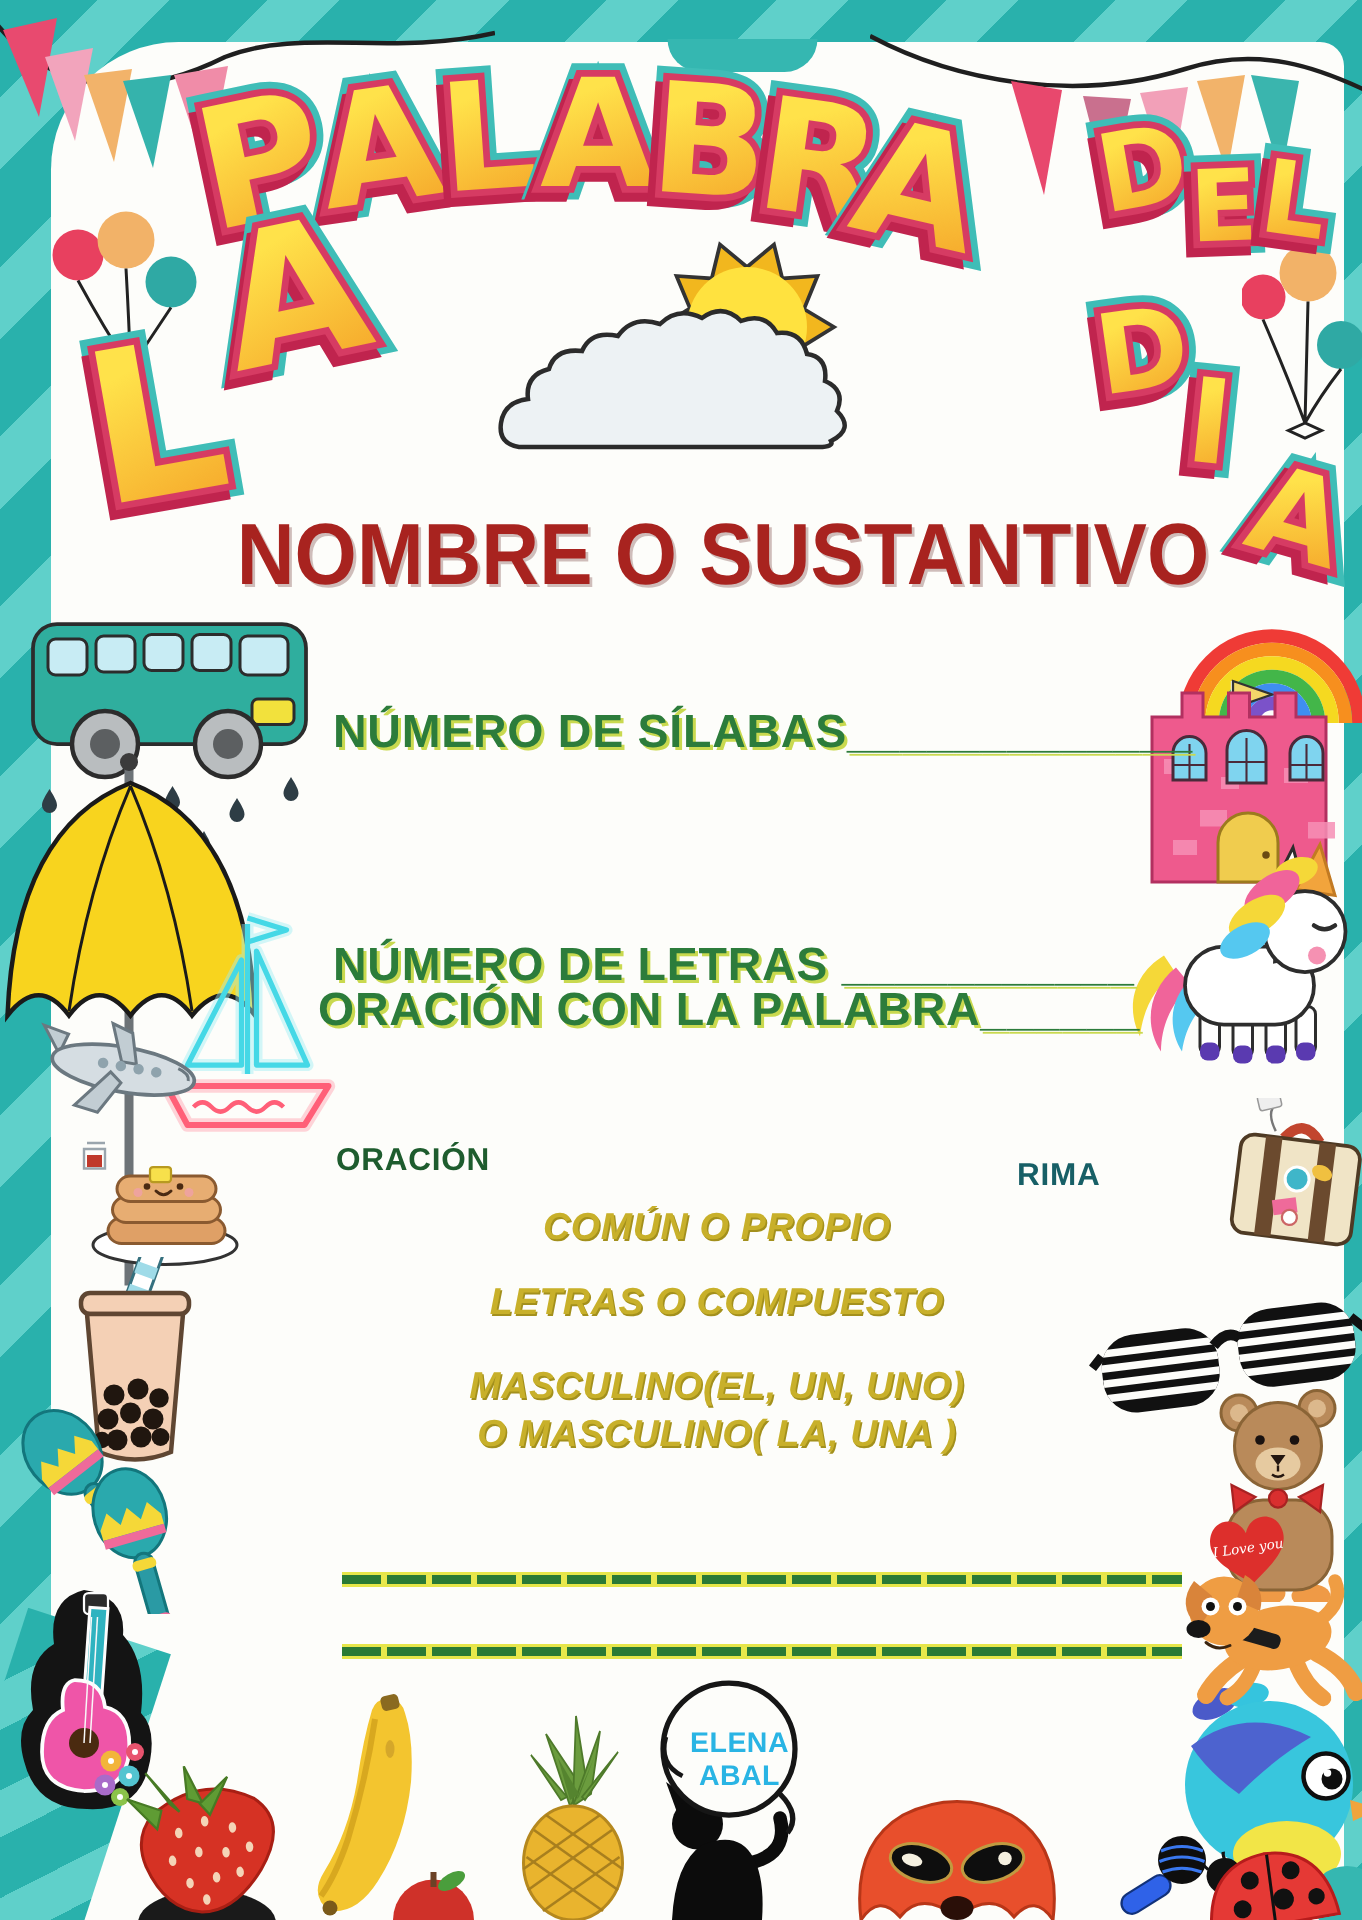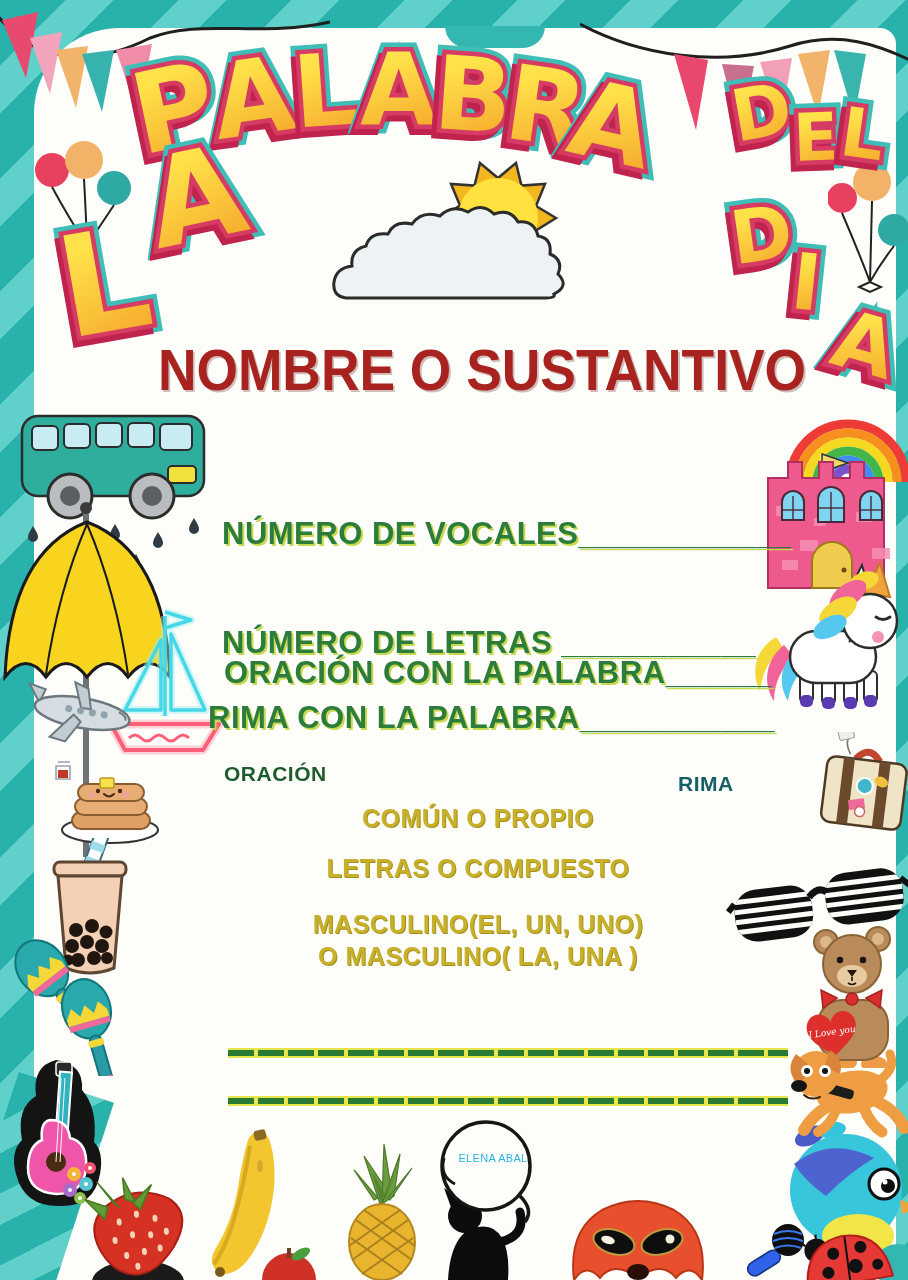--- a/index.html
+++ b/index.html
@@ -26,26 +26,26 @@
   .subtitle{position:absolute;left:482px;top:336px;transform:translateX(-50%) scaleX(.92);
     transform-origin:center;font-size:58px;font-weight:bold;color:#a8231f;white-space:nowrap;
     text-shadow:2px 2px 0 rgba(90,25,20,.28);z-index:5;letter-spacing:0px;}
   
   .field{position:absolute;font-size:31px;font-weight:bold;color:#2c7c3b;white-space:nowrap;
     text-shadow:2px 2px 0 #c9d94f;z-index:5;letter-spacing:.5px;}
   .seclabel{position:absolute;font-size:21px;font-weight:bold;z-index:5;letter-spacing:.5px;}
   .oracion{left:224px;top:762px;color:#1e5c2e;}
   .rima{left:678px;top:772px;color:#175f66;}
   .category{position:absolute;left:478px;transform:translateX(-50%);font-size:25px;font-weight:bold;
-    color:#c8b02a;white-space:nowrap;z-index:5;letter-spacing:.5px;text-shadow:1px 1px 0 #a3901c;}
+    color:#c8b02a;white-space:nowrap;z-index:5;letter-spacing:.5px;text-shadow:1px 1px 0 #a3901c;font-style:italic;}
   .dashline{position:absolute;left:228px;width:560px;height:6px;z-index:5;
     background:repeating-linear-gradient(90deg,#2a7a35 0 26px,#e8e84c 26px 30px);
     box-shadow:0 -2px 0 #e6e64a,0 2px 0 #e6e64a;}
   .author{position:absolute;left:438px;top:1152px;width:110px;text-align:center;
-    font-size:11px;font-weight:normal;color:#29b4e4;z-index:7;letter-spacing:.3px;}
+    font-size:19px;font-weight:bold;color:#29b4e4;z-index:7;letter-spacing:.3px;}
 </style>
 </head>
 <body>
 
 <div class="page">
   <div class="panel"></div>
   <div class="scallop"></div>
   <div class="corner-wedge"></div>
 
   <svg class="deco" style="left:0;top:-2px;z-index:4" width="330" height="150" viewBox="0 0 330 150">
@@ -583,24 +583,23 @@
     </div>
   <div class="bl" style="left:846px;top:298px;font-size:80px;transform:rotate(16deg)">
       <span class="halo">A</span>
       <span class="ext">A</span>
       <span class="ring">A</span>
       <span class="fillx">A</span>
     </div>
 
   <div class="subtitle">NOMBRE O SUSTANTIVO</div>
 
-  <div class="field" style="left:222px;top:516px"><span>NÚMERO DE VOCALES</span><span>____________</span></div>
+  <div class="field" style="left:222px;top:470px"><span>NÚMERO DE SÍLABAS</span><span>_____________</span></div>
   <div class="field" style="left:222px;top:625px"><span>NÚMERO DE LETRAS </span><span>___________</span></div>
-  <div class="field" style="left:224px;top:655px"><span>ORACIÓN CON LA PALABRA</span><span>______</span></div>
-  <div class="field" style="left:208px;top:700px"><span>RIMA CON LA PALABRA</span><span>___________</span></div>
+  <div class="field" style="left:212px;top:655px"><span>ORACIÓN CON LA PALABRA</span><span>______</span></div>
 
   <div class="seclabel oracion">ORACIÓN</div>
   <div class="seclabel rima">RIMA</div>
 
   <div class="category" style="top:804px">COMÚN O PROPIO</div>
   <div class="category" style="top:854px">LETRAS O COMPUESTO</div>
   <div class="category" style="top:910px">MASCULINO(EL, UN, UNO)</div>
   <div class="category" style="top:942px">O MASCULINO( LA, UNA )</div>
 
   <div class="dashline" style="top:1050px"></div>

